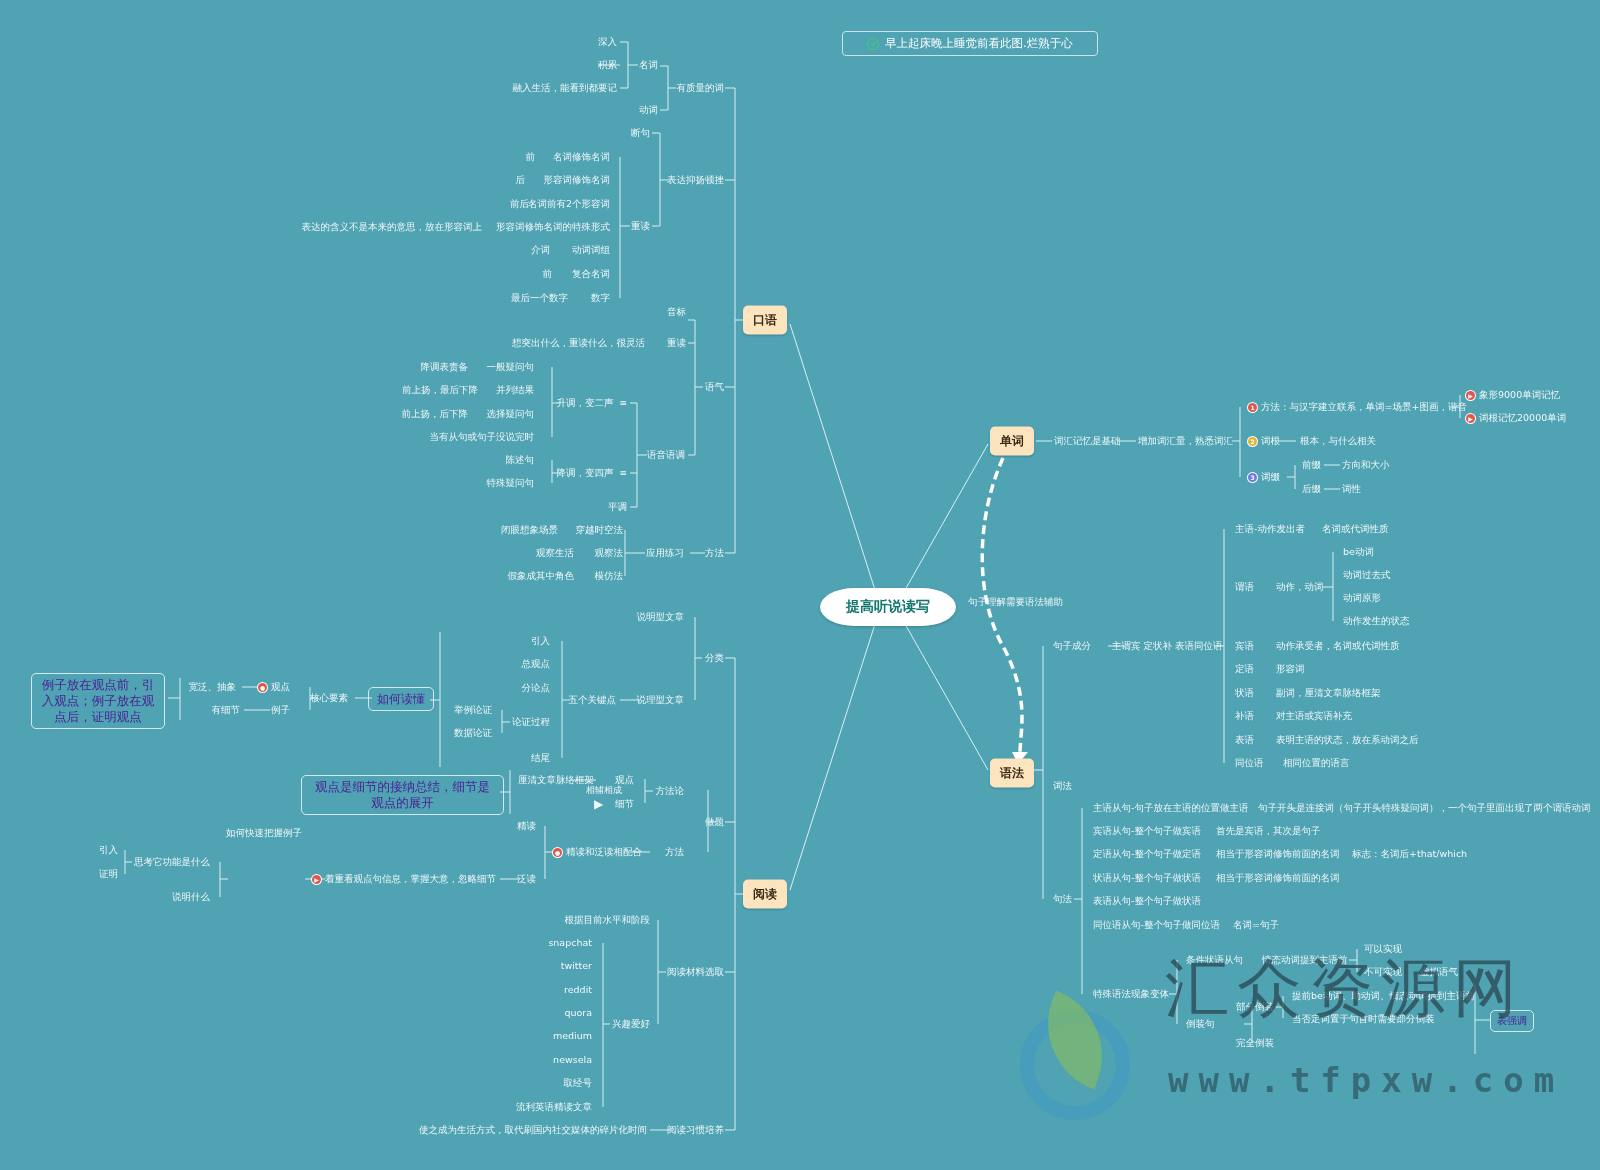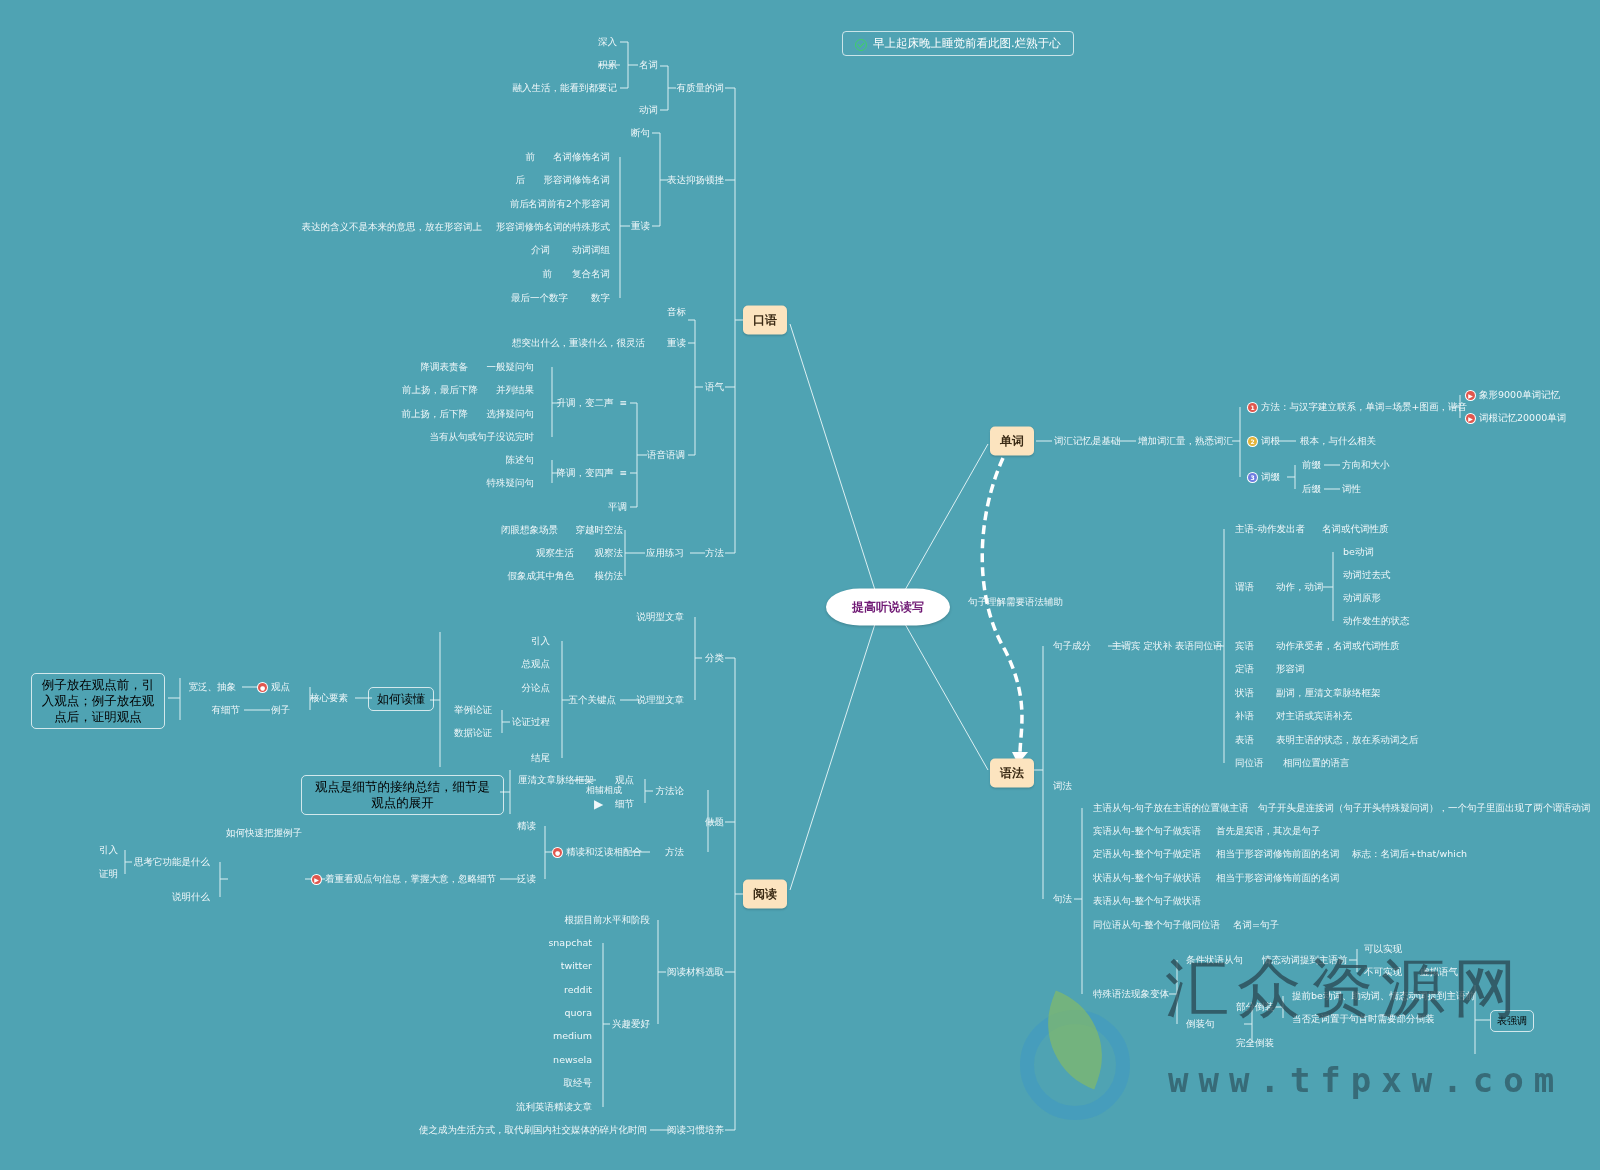--- a/index.html
+++ b/index.html
@@ -16,30 +16,30 @@
     color:#f1f8fa; transform:translateY(-50%);
   }
   .t.r { transform:translate(-100%,-50%); text-align:right; }
   .main {
     position:absolute; background:#fce4bf; color:#3a2a14; font-weight:bold;
     font-size:12px; border-radius:5px; padding:6px 10px; transform:translate(-50%,-50%);
     box-shadow:0 1px 2px rgba(0,0,0,0.15);
   }
   .center {
     position:absolute; left:888px; top:607px; transform:translate(-50%,-50%);
-    background:#fff; color:#701a75; font-weight:bold; font-size:12px;
+    background:#fff; color:#0f766e; font-weight:bold; font-size:14px;
     padding:10px 26px; border-radius:40px/22px; box-shadow:0 1px 3px rgba(0,0,0,0.2);
   }
   .box {
     position:absolute; border:1px solid rgba(255,255,255,0.75); border-radius:5px;
-    font-size:12.5px; line-height:16px; text-align:center; color:#000000; padding:3px 8px;
+    font-size:12.5px; line-height:16px; text-align:center; color:#4c1d95; padding:3px 8px;
   }
   .note {
     position:absolute; left:842px; top:31px; border:1px solid rgba(255,255,255,0.7);
-    border-radius:4px; padding:4px 12px; font-size:11.5px; color:#fff; display:flex; align-items:flex-end; gap:6px;
+    border-radius:4px; padding:4px 24px; font-size:11.5px; color:#fff; display:flex; align-items:center; gap:6px;
   }
   .chk { width:10px; height:10px; border-radius:50%; border:1.5px solid #3fd06a; display:inline-block; position:relative; }
   .chk::after { content:""; position:absolute; left:3px; top:1px; width:3px; height:5px; border:solid #3fd06a; border-width:0 1.5px 1.5px 0; transform:rotate(45deg); }
   .mk { display:inline-block; width:9px; height:9px; border-radius:50%; vertical-align:middle; margin-right:4px; font-size:6px; line-height:9px; text-align:center; color:#fff; font-weight:bold; }
   .mk.red { background:#e0574e; box-shadow:0 0 0 1px #fff; }
   .mk.yel { background:#e4b43a; box-shadow:0 0 0 1px #fff; }
   .mk.blu { background:#6e7de0; box-shadow:0 0 0 1px #fff; }
   .mk.flag { background:#e0574e; box-shadow:0 0 0 1px #fff; }
   .eq { display:inline-block; margin-left:6px; font-size:9px; }
   .wm { position:absolute; left:1165px; top:945px; font-size:64px; font-weight:normal; color:rgba(40,70,80,0.75); letter-spacing:8px; }

